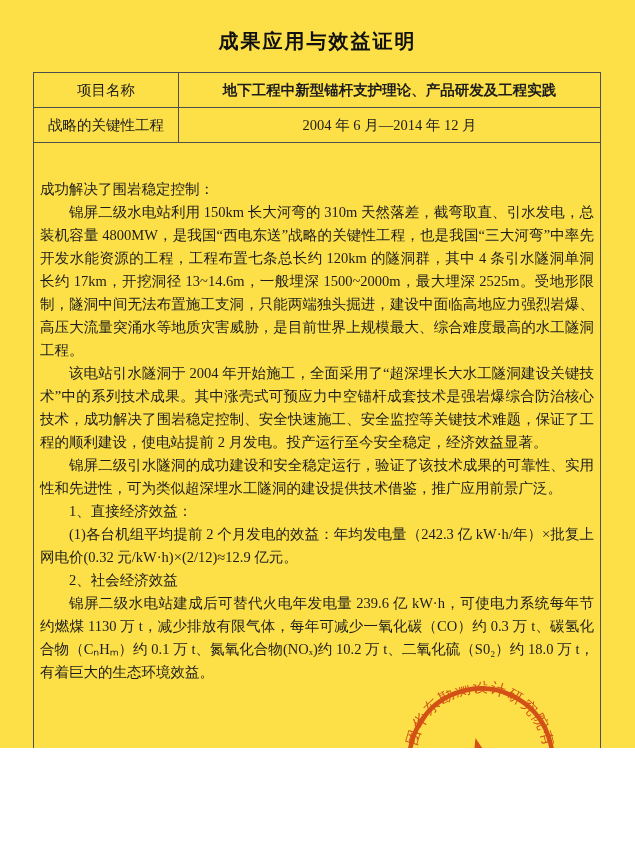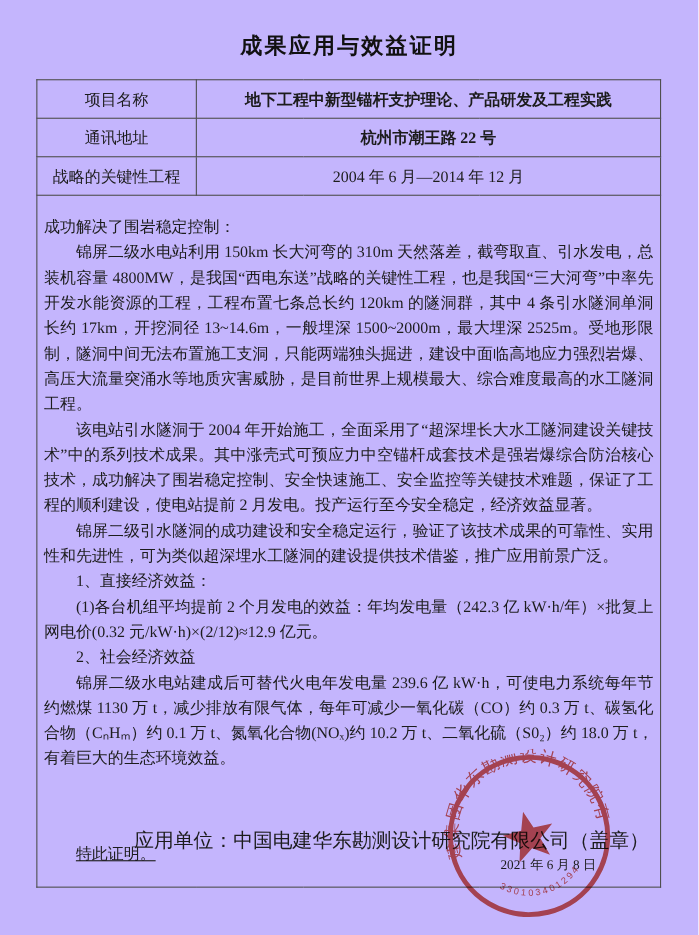--- a/index.html
+++ b/index.html
@@ -1,17 +1,17 @@
 <!DOCTYPE html>
 <html><head>
 <meta charset="utf-8">
 <style>
   html,body{margin:0;padding:0;background:#ffffff;}
   .page{
-    position:relative;width:635px;height:850px;background:#c4b5fd;
+    position:relative;width:635px;height:748px;background:#fde047;
     font-family:"Liberation Serif", serif;color:#1c1c1c;overflow:hidden;
   }
   .title{
     position:absolute;top:28px;left:0;width:100%;text-align:center;
     font-family:"Liberation Sans", sans-serif;
     font-size:20px;font-weight:700;letter-spacing:2px;margin:0;color:#111;
   }
   table.form{
     position:absolute;left:33px;top:72px;width:567px;height:735px;
     border-collapse:collapse;table-layout:fixed;
@@ -53,24 +53,20 @@
         <col style="width:97px">
         <col style="width:160px">
         <col style="width:165px">
     </colgroup>
     <tbody>
         <tr class="hrow">
       <td class="lbl">项目名称</td>
       <td class="val bold" colspan="3">地下工程中新型锚杆支护理论、产品研发及工程实践</td>
     </tr>
     <tr class="hrow">
-      <td class="lbl">通讯地址</td>
-      <td class="val bold" colspan="3">杭州市潮王路 22 号</td>
-    </tr>
-    <tr class="hrow">
       <td class="lbl">战略的关键性工程</td>
       <td class="val" colspan="3">2004 年 6 月—2014 年 12 月</td>
     </tr>
     <tr>
       <td class="bodycell" colspan="4">
         <p class="section">成功解决了围岩稳定控制：</p>
         <p class="para">锦屏二级水电站利用 150km 长大河弯的 310m 天然落差，截弯取直、引水发电，总装机容量 4800MW，是我国“西电东送”战略的关键性工程，也是我国“三大河弯”中率先开发水能资源的工程，工程布置七条总长约 120km 的隧洞群，其中 4 条引水隧洞单洞长约 17km，开挖洞径 13~14.6m，一般埋深 1500~2000m，最大埋深 2525m。受地形限制，隧洞中间无法布置施工支洞，只能两端独头掘进，建设中面临高地应力强烈岩爆、高压大流量突涌水等地质灾害威胁，是目前世界上规模最大、综合难度最高的水工隧洞工程。</p>
         <p class="para">该电站引水隧洞于 2004 年开始施工，全面采用了“超深埋长大水工隧洞建设关键技术”中的系列技术成果。其中涨壳式可预应力中空锚杆成套技术是强岩爆综合防治核心技术，成功解决了围岩稳定控制、安全快速施工、安全监控等关键技术难题，保证了工程的顺利建设，使电站提前 2 月发电。投产运行至今安全稳定，经济效益显著。</p>
         <p class="para">锦屏二级引水隧洞的成功建设和安全稳定运行，验证了该技术成果的可靠性、实用性和先进性，可为类似超深埋水工隧洞的建设提供技术借鉴，推广应用前景广泛。</p>
         <p class="para">1、直接经济效益：</p>

